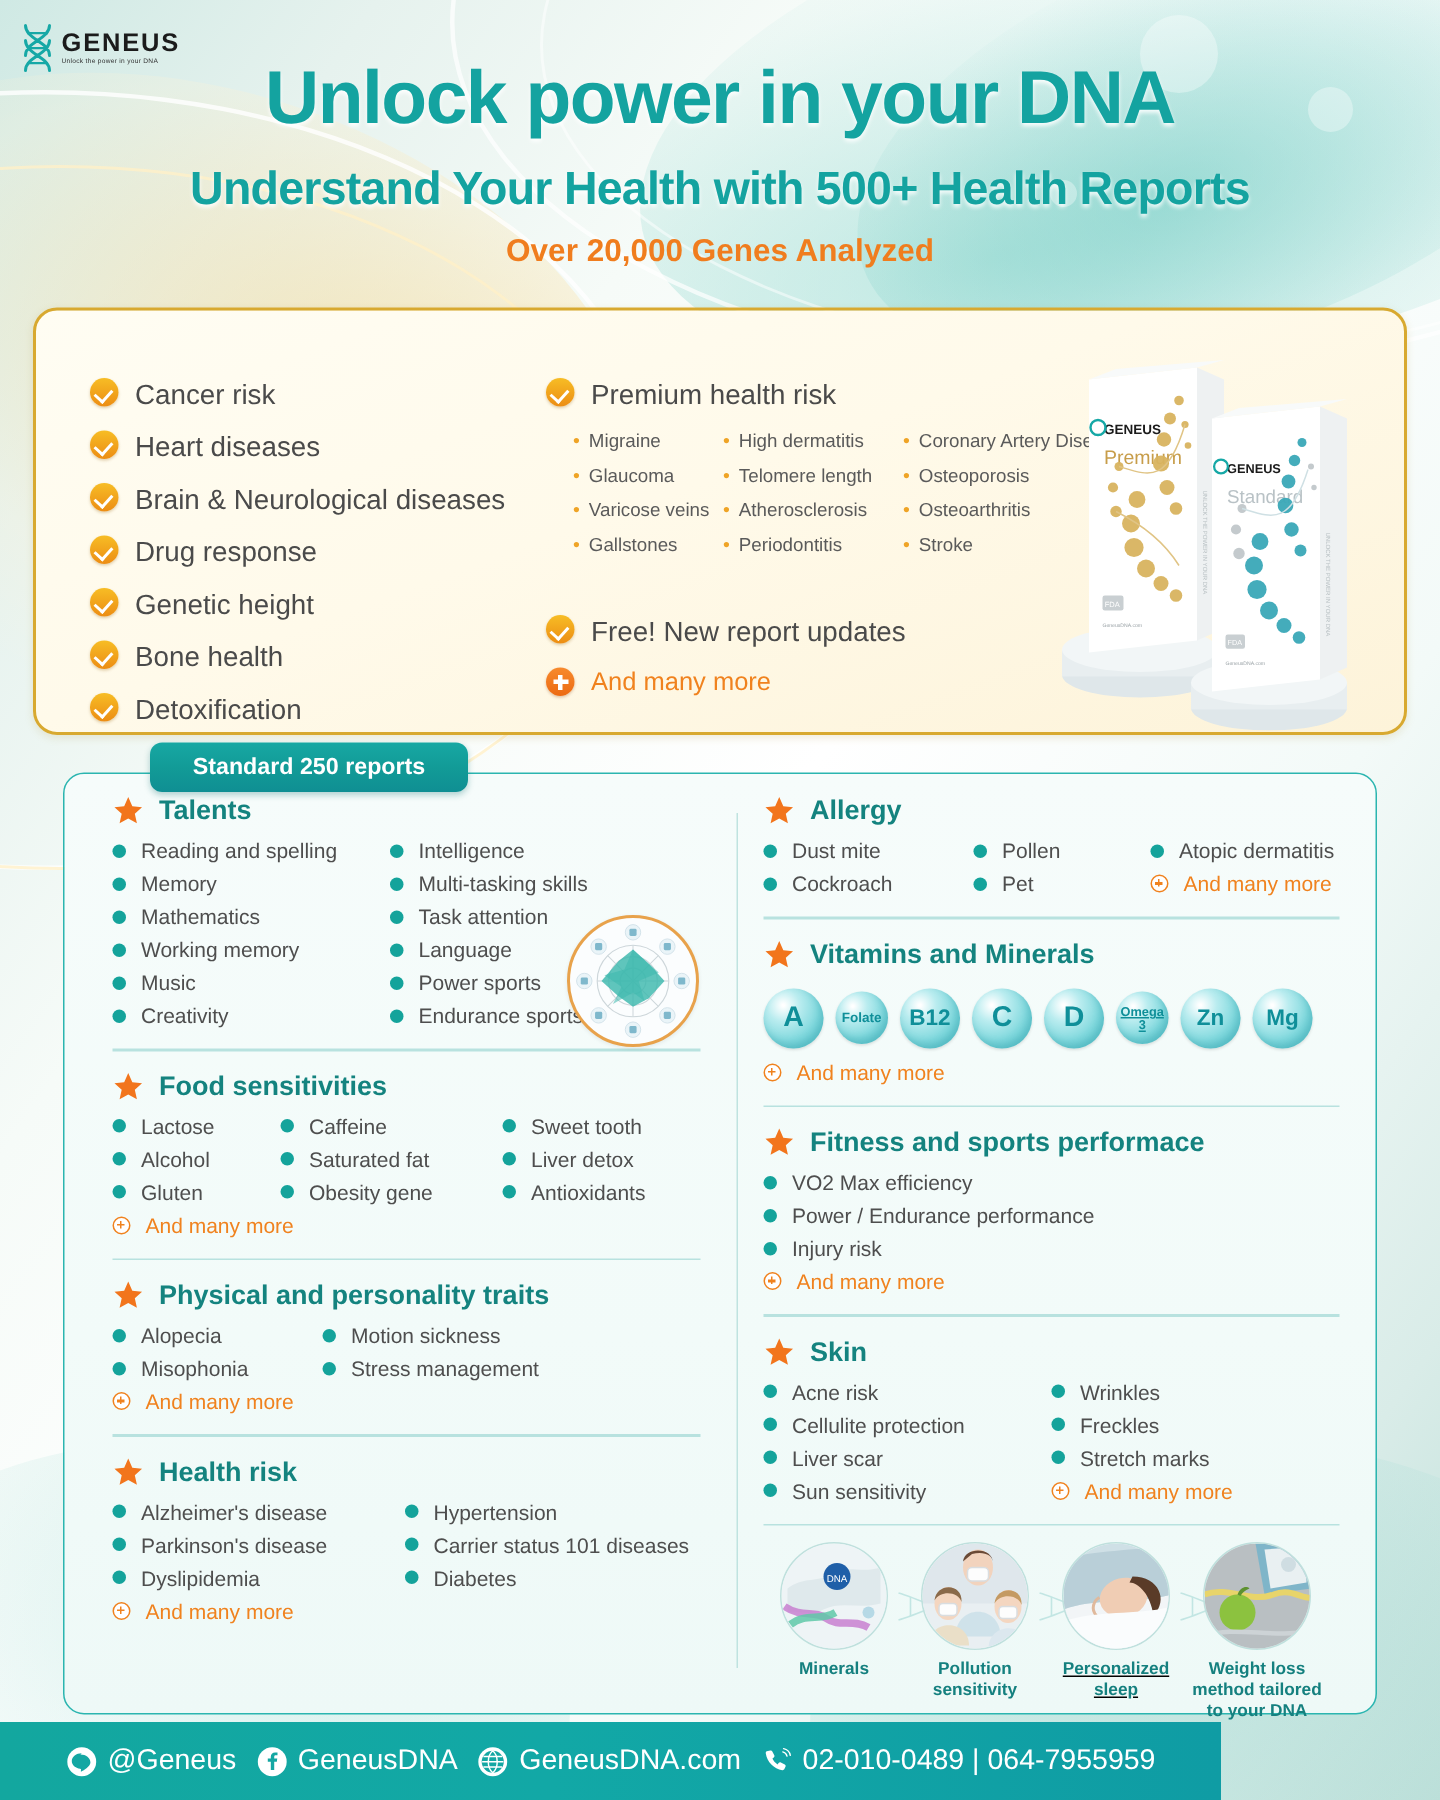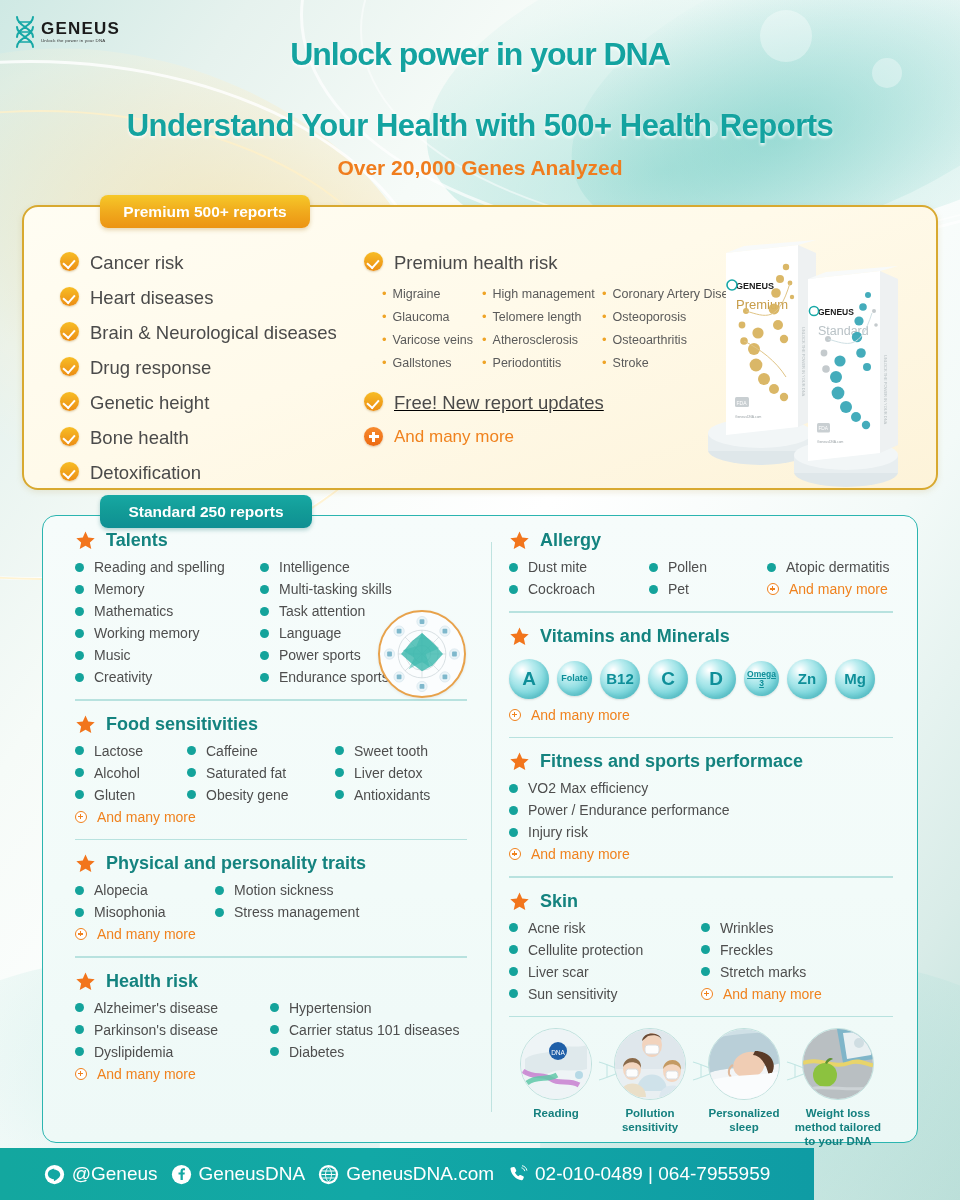--- a/index.html
+++ b/index.html
@@ -38,21 +38,21 @@
 
   
   #header { position:absolute; top:0; left:0; width:960px; height:195px; }
   #logo { position:absolute; left:12px; top:12px; width:110px; height:40px; display:flex; align-items:center; gap:3px; }
   #logo .dna { width:26px; height:34px; }
   #logo .wordmark { display:flex; flex-direction:column; line-height:1; }
   #logo .wm-main { font-weight:bold; font-size:17px; letter-spacing:1.2px; color:#1b1b1b; }
   #logo .wm-sub { font-size:4.4px; letter-spacing:.2px; color:#333; margin-top:2px; white-space:nowrap; }
 
   #title-main { position:absolute; top:36px; left:0; width:960px; text-align:center;
-    font-size:32px; font-weight:bold; color:#14a3a0; letter-spacing:-1px;
+    font-size:50px; font-weight:bold; color:#14a3a0; letter-spacing:-1px;
     text-shadow:0 2px 3px rgba(255,255,255,.9); }
   #title-sub { position:absolute; top:108px; left:0; width:960px; text-align:center;
     font-size:31px; font-weight:bold; color:#14a3a0; letter-spacing:-.5px;
     text-shadow:0 2px 3px rgba(255,255,255,.9); }
   #title-tag { position:absolute; top:156px; left:0; width:960px; text-align:center;
     font-size:21px; font-weight:bold; color:#f07d1e; }
 
   
   #premium-panel { position:absolute; left:22px; top:205px; width:916px; height:285px;
     background: linear-gradient(160deg,#fffdf3 0%, #fffaea 45%, #fdf3d9 100%);
@@ -237,21 +237,21 @@
         <span class="chk-label big">Premium health risk</span>
       </div>
 
       <div class="sub-grid">
         <div class="sub-item">
             <span class="sub-dot">•</span>
             <span>Migraine</span>
           </div>
         <div class="sub-item">
             <span class="sub-dot">•</span>
-            <span>High management</span>
+            <span>High dermatitis</span>
           </div>
         <div class="sub-item">
             <span class="sub-dot">•</span>
             <span>Coronary Artery Disease</span>
           </div>
         <div class="sub-item">
             <span class="sub-dot">•</span>
             <span>Glaucoma</span>
           </div>
         <div class="sub-item">
@@ -281,21 +281,21 @@
         <div class="sub-item">
             <span class="sub-dot">•</span>
             <span>Periodontitis</span>
           </div>
         <div class="sub-item">
             <span class="sub-dot">•</span>
             <span>Stroke</span>
           </div>
       </div>
 
-      <div class="chk-row" style="margin-top:22px;text-decoration:underline;">
+      <div class="chk-row" style="margin-top:40px;">
         <span class="chk"></span>
         <span class="chk-label big">Free! New report updates</span>
       </div>
       <div class="chk-row">
         <span class="plus"></span>
         <span class="more-label">And many more</span>
       </div>
     </div>
 
     <div id="boxes">
@@ -369,21 +369,20 @@
         </g>
         <path d="M130 102 C150 108, 162 114, 174 76" stroke="#cfe0e4" stroke-width="1" fill="none"></path>
         <rect x="119" y="186" width="13" height="9.5" rx="1.5" fill="#c9cfd2"></rect>
         <text x="120.4" y="193" font-family="Liberation Sans, sans-serif" font-size="4.8" fill="#fff">FDA</text>
         <text x="119" y="206" font-family="Liberation Sans, sans-serif" font-size="3.4" fill="#9aa2a6">GeneusDNA.com</text>
         <text x="186" y="118" font-family="Liberation Sans, sans-serif" font-size="4" fill="#b9c1c4" transform="rotate(90 186 118)">UNLOCK THE POWER IN YOUR DNA</text>
       </svg>
     </div>
   </div>
 
-  <div id="premium-badge">Premium 500+ reports</div>
 
   <div id="standard-panel">
     <div id="vdivider"></div>
 
     <div class="std-col std-left">
 
       <div class="sec">
         <div class="sec-head">
           <svg class="star" viewBox="0 0 24 24">
               <path fill="#f2751c" d="M12 1.6l3.1 6.9 7.4.8-5.5 5 1.6 7.3L12 17.9 5.4 21.6 7 14.3 1.5 9.3l7.4-.8z"></path>
@@ -727,21 +726,21 @@
             <svg viewBox="0 0 72 72" width="72" height="72">
               <rect width="72" height="72" fill="#eef4f6"></rect>
               <path d="M4 30 C14 22, 26 26, 34 20 C42 14, 54 20, 66 16 L66 40 C52 44, 40 38, 28 44 C18 49, 10 44, 4 46 Z" fill="#dfe9ec"></path>
               <path d="M2 42 C14 50, 22 44, 30 50 C38 56, 48 50, 58 56" stroke="#c87fd0" stroke-width="5" fill="none" opacity=".85"></path>
               <path d="M6 54 C16 46, 26 52, 36 46" stroke="#5fc8a8" stroke-width="5" fill="none" opacity=".85"></path>
               <circle cx="37" cy="22" r="9" fill="#1f5fa8"></circle>
               <text x="37" y="25.5" font-size="6.5" fill="#fff" text-anchor="middle" font-family="Liberation Sans, sans-serif">DNA</text>
               <circle cx="58" cy="46" r="4" fill="#b6d9e6"></circle>
             </svg>
           </div>
-          <div class="pc-label">Reading</div>
+          <div class="pc-label">Minerals</div>
         </div>
 
         <div class="pc-wrap" style="left:96px;">
           <div class="pcircle">
             <svg viewBox="0 0 72 72" width="72" height="72">
               <rect width="72" height="72" fill="#e9eff2"></rect>
               <rect x="0" y="0" width="72" height="40" fill="#dfe7ec"></rect>
               <ellipse cx="37" cy="16" rx="10" ry="12" fill="#f2d3bd"></ellipse>
               <path d="M27 12 C28 2, 47 2, 47 13 C47 7, 40 5, 33 7 Z" fill="#6a4a36"></path>
               <rect x="30" y="16" width="14" height="9" rx="3" fill="#fdfdfd" stroke="#d9dde0"></rect>
@@ -752,21 +751,21 @@
               <path d="M4 68 C4 50, 31 50, 31 68 Z" fill="#eadfc8"></path>
               <ellipse cx="57" cy="42" rx="9" ry="11" fill="#f4d6c0"></ellipse>
               <path d="M48 40 C49 28, 67 28, 66 41 C64 34, 52 33, 48 40Z" fill="#c49a63"></path>
               <rect x="51" y="42" width="12" height="8" rx="2.5" fill="#fdfdfd" stroke="#d9dde0"></rect>
               <path d="M44 70 C44 52, 71 52, 71 70 Z" fill="#dce8ef"></path>
             </svg>
           </div>
           <div class="pc-label">Pollution sensitivity</div>
         </div>
 
-        <div class="pc-wrap" style="left:190px;">
+        <div class="pc-wrap" style="left:190px;text-decoration:underline;">
           <div class="pcircle">
             <svg viewBox="0 0 72 72" width="72" height="72">
               <rect width="72" height="72" fill="#cfe0e6"></rect>
               <path d="M0 44 C20 36, 52 40, 72 34 L72 72 L0 72 Z" fill="#f2f5f7"></path>
               <path d="M0 10 C16 6, 40 4, 72 2 L72 34 C52 40, 20 36, 0 44 Z" fill="#b9cfd8"></path>
               <ellipse cx="40" cy="36" rx="16" ry="13" fill="#f0cdb4" transform="rotate(-14 40 36)"></ellipse>
               <path d="M46 22 C64 22, 70 38, 60 48 C58 34, 50 26, 44 26 Z" fill="#5a3b28"></path>
               <path d="M24 36 C20 38, 18 44, 22 48" stroke="#e0b99c" stroke-width="2" fill="none"></path>
               <path d="M0 52 C22 44, 50 48, 72 42 L72 72 L0 72 Z" fill="#fafcfd"></path>
             </svg>

